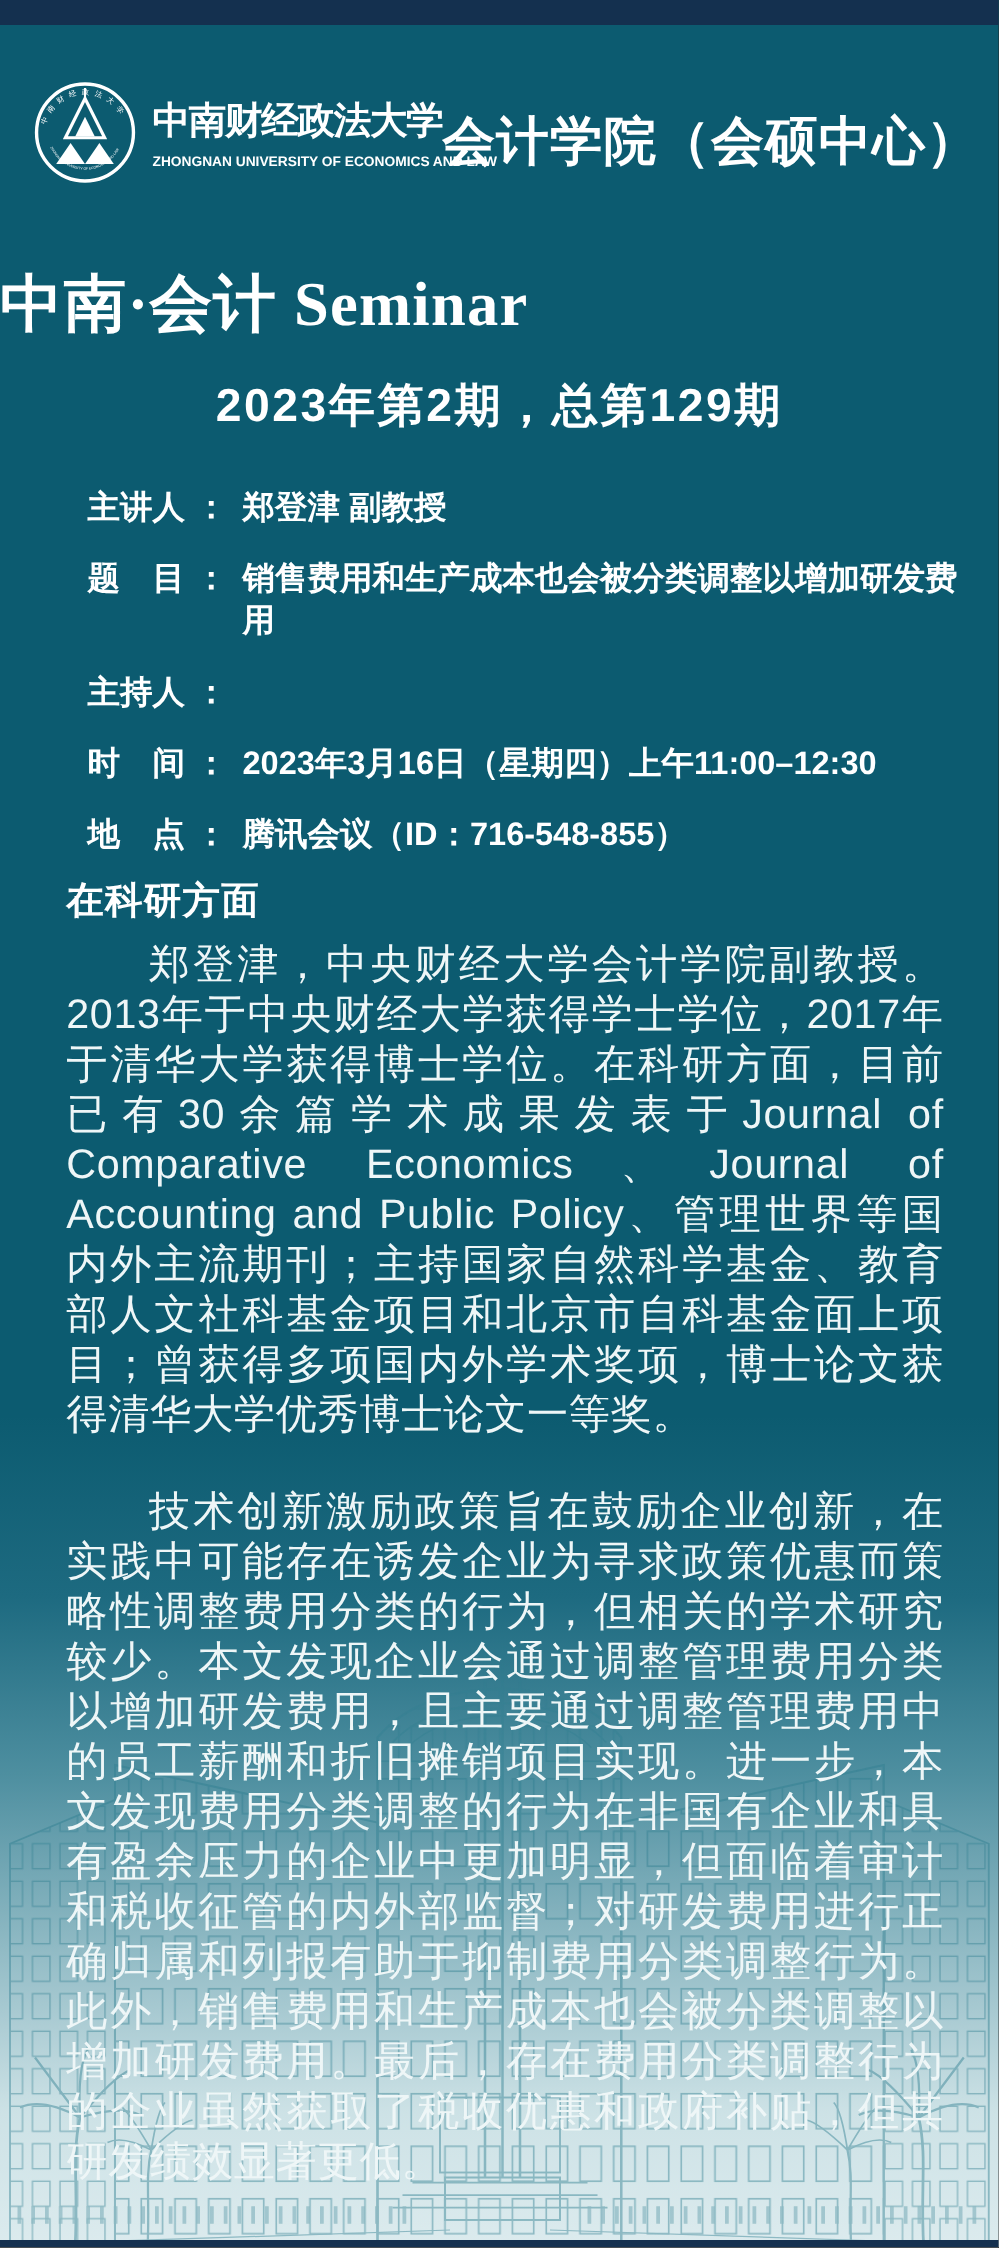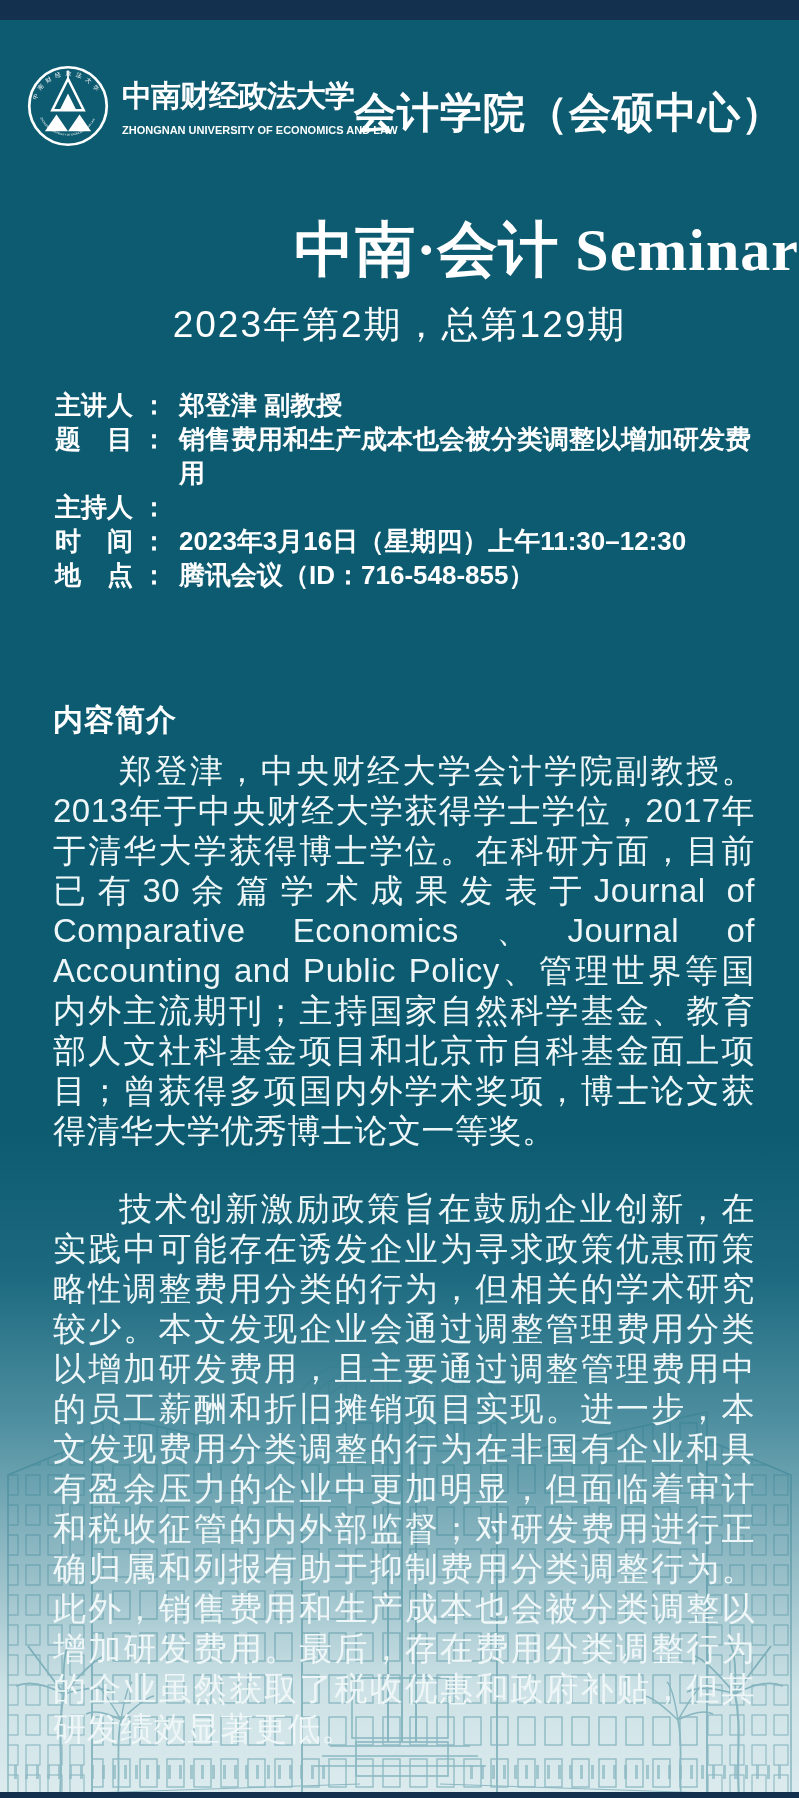--- a/index.html
+++ b/index.html
@@ -21,27 +21,27 @@
 
   
   .header{position:absolute;top:62px;left:26px;right:18px;display:flex;align-items:center;}
   .logo{width:84px;height:88px;flex:none;}
   .uni{margin-left:12px;width:232px;flex:none;}
   .uni-cn{font-family:"Liberation Serif",serif;font-weight:700;font-size:30px;letter-spacing:-1px;white-space:nowrap;}
   .uni-en{font-weight:700;font-size:11px;margin-top:7px;white-space:nowrap;letter-spacing:0;}
   .dept{flex:1;text-align:left;font-weight:900;font-size:42px;white-space:nowrap;letter-spacing:1px;margin-top:14px;}
 
   
-  .main-title{position:absolute;top:210px;left:0;width:100%;text-align:right;
-    font-family:"Liberation Serif",serif;font-weight:700;font-size:60px;letter-spacing:1px;}
+  .main-title{position:absolute;top:210px;left:0;width:100%;text-align:left;
+    font-family:"Liberation Serif",serif;font-weight:700;font-size:50px;letter-spacing:1px;}
   .issue{position:absolute;top:300px;left:0;width:100%;text-align:center;
-    font-weight:400;font-size:37px;letter-spacing:2px;}
+    font-weight:700;font-size:37px;letter-spacing:2px;}
 
   
-  .info{position:absolute;top:388px;left:55px;right:26px;display:flex;flex-direction:column;
+  .info{position:absolute;top:388px;left:70px;right:26px;display:flex;flex-direction:column;gap:23px;
     font-weight:700;font-size:26px;line-height:34px;}
   .row{display:flex;white-space:nowrap;}
   .lab{display:inline-block;width:86px;flex:none;}
   .colon{flex:none;margin-right:12px;}
   .val{flex:1;white-space:normal;}
 
   
   .sections{position:absolute;top:700px;left:53px;right:44px;}
   .sec-h{font-size:30px;font-weight:800;margin:0 0 10px 0;letter-spacing:1px;}
   .sec-p{font-size:33px;line-height:40px;margin:0;text-align:justify;text-indent:2em;
@@ -104,21 +104,21 @@
       <span class="colon">：</span>
       <span class="val">销售费用和生产成本也会被分类调整以增加研发费用</span>
     </div>
     <div class="row">
       <span class="lab">主持人</span>
       <span class="colon">：</span>
     </div>
     <div class="row">
       <span class="lab">时　间</span>
       <span class="colon">：</span>
-      <span class="val">2023年3月16日（星期四）上午11:30–12:30</span>
+      <span class="val">2023年3月16日（星期四）上午11:00–12:30</span>
     </div>
     <div class="row">
       <span class="lab">地　点</span>
       <span class="colon">：</span>
       <span class="val">腾讯会议（ID：716-548-855）</span>
     </div>
   </div>
 
   <svg class="sketch" viewBox="0 0 799 508">
     <defs>
@@ -164,21 +164,21 @@
       <line x1="14" y1="482" x2="330" y2="482" stroke="#2f7e90" stroke-width="14" stroke-dasharray="3 8" opacity="0.7"></line>
       <line x1="470" y1="482" x2="786" y2="482" stroke="#2f7e90" stroke-width="14" stroke-dasharray="3 8" opacity="0.7"></line>
 
       <line x1="0" y1="506" x2="360" y2="494" stroke="#2f7e90" stroke-width="1"></line>
       <line x1="799" y1="506" x2="440" y2="494" stroke="#2f7e90" stroke-width="1"></line>
     </g>
   </svg>
 
   <div class="sections">
     <div>
-      <h2 class="sec-h">内容简介</h2>
+      <h2 class="sec-h">在科研方面</h2>
       <p class="sec-p">郑登津，中央财经大学会计学院副教授。2013年于中央财经大学获得学士学位，2017年于清华大学获得博士学位。在科研方面，目前已有30余篇学术成果发表于Journal of Comparative Economics、Journal of Accounting and Public Policy、管理世界等国内外主流期刊；主持国家自然科学基金、教育部人文社科基金项目和北京市自科基金面上项目；曾获得多项国内外学术奖项，博士论文获得清华大学优秀博士论文一等奖。</p>
     </div>
     <div class="sec2">
       <p class="sec-p">技术创新激励政策旨在鼓励企业创新，在实践中可能存在诱发企业为寻求政策优惠而策略性调整费用分类的行为，但相关的学术研究较少。本文发现企业会通过调整管理费用分类以增加研发费用，且主要通过调整管理费用中的员工薪酬和折旧摊销项目实现。进一步，本文发现费用分类调整的行为在非国有企业和具有盈余压力的企业中更加明显，但面临着审计和税收征管的内外部监督；对研发费用进行正确归属和列报有助于抑制费用分类调整行为。此外，销售费用和生产成本也会被分类调整以增加研发费用。最后，存在费用分类调整行为的企业虽然获取了税收优惠和政府补贴，但其研发绩效显著更低。</p>
     </div>
   </div>
 
   <div class="bar bottom"></div>
 </div>
 

